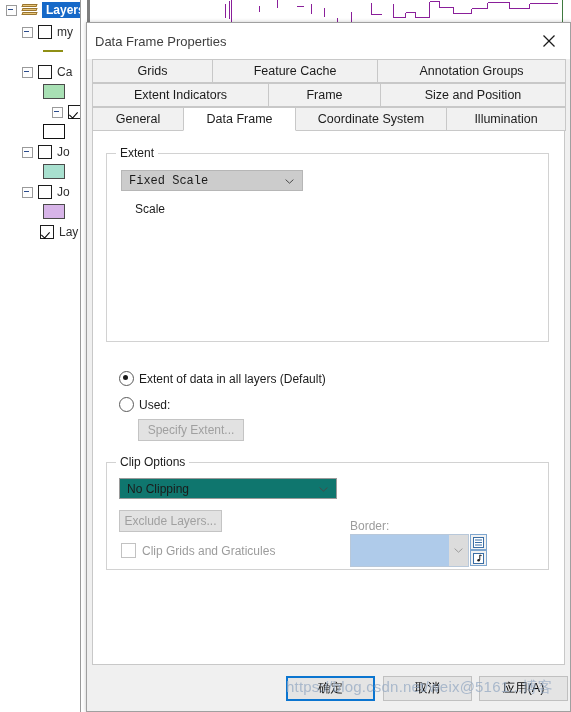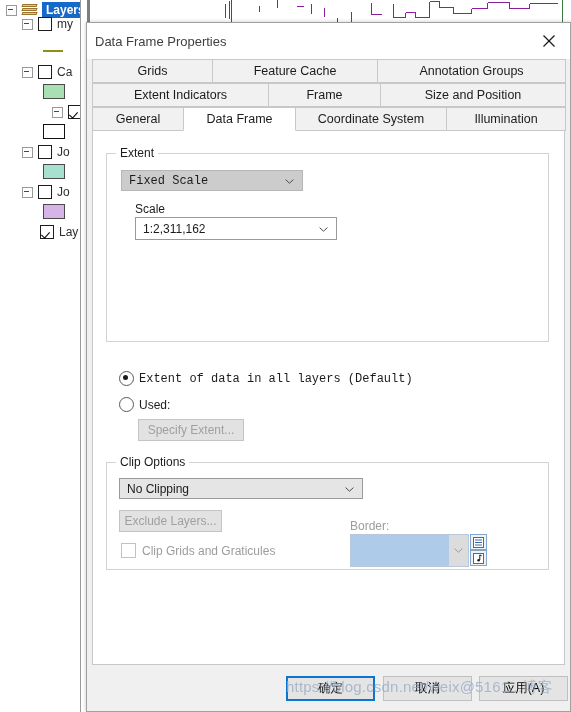--- a/index.html
+++ b/index.html
@@ -387,21 +387,21 @@
     <div class="toc-row" style="left:6px; top:2px;">
       <div class="toc-expander"></div>
       <div class="layers-icon" style="position:relative; margin-right:5px;">
         <i style="top:0px;"></i>
           <i style="top:4px;"></i>
           <i style="top:8px;"></i>
       </div>
       <span class="toc-label sel">Layers</span>
     </div>
 
-    <div class="toc-row" style="left:22px; top:16px;justify-content:center;">
+    <div class="toc-row" style="left:22px; top:24px;justify-content:center;">
       <div class="toc-expander"></div>
       <div class="toc-check"></div>
       <span class="toc-label">my</span>
     </div>
     <div class="toc-line-swatch" style="left:43px; top:50px;"></div>
 
     <div class="toc-row" style="left:22px; top:64px;">
       <div class="toc-expander"></div>
       <div class="toc-check"></div>
       <span class="toc-label">Ca</span>
@@ -518,45 +518,39 @@
 
     <div class="combo gray" style="left:28px; top:39px; width:182px; height:21px;font-family:Liberation Mono, monospace;">
       <span>Fixed Scale</span>
       <svg class="chev" viewBox="0 0 9 5">
         <polyline points="0.6,0.6 4.5,4.2 8.4,0.6" fill="none" stroke="#4a4a4a" stroke-width="1"></polyline>
       </svg>
     </div>
 
     <span class="field-label" style="left:42px; top:71px;">Scale</span>
 
-    <div class="combo white" style="left:42px; top:86px; width:202px; height:23px;">
-      <span>1:2,311,162</span>
-      <svg class="chev" viewBox="0 0 9 5">
-        <polyline points="0.6,0.6 4.5,4.2 8.4,0.6" fill="none" stroke="#4a4a4a" stroke-width="1"></polyline>
-      </svg>
-    </div>
-
-
-    <div class="radio-row" style="left:26px; top:240px;font-family:Liberation Mono, monospace;">
+
+
+    <div class="radio-row" style="left:26px; top:240px;">
       <span class="radio on"></span>
       <span>Extent of data in all layers (Default)</span>
     </div>
 
     <div class="radio-row" style="left:26px; top:266px;">
       <span class="radio"></span>
       <span>Used:</span>
     </div>
 
     <div class="btn" style="left:45px; top:288px; width:106px; height:22px;">Specify Extent...</div>
 
     <div class="groupbox" style="left:13px; top:331px; width:443px; height:108px;">
       <span class="gb-title">Clip Options</span>
     </div>
 
-    <div class="combo white" style="left:26px; top:347px; width:244px; height:21px; background:#e5e5e5;">
+    <div class="combo white" style="left:26px; top:347px; width:218px; height:21px; background:#0f766e;">
       <span>No Clipping</span>
       <svg class="chev" viewBox="0 0 9 5">
         <polyline points="0.6,0.6 4.5,4.2 8.4,0.6" fill="none" stroke="#4a4a4a" stroke-width="1"></polyline>
       </svg>
     </div>
 
     <div class="btn" style="left:26px; top:379px; width:103px; height:22px;">Exclude Layers...</div>
 
     <div class="checkbox-row" style="left:28px; top:412px;">
       <span class="cb"></span>

